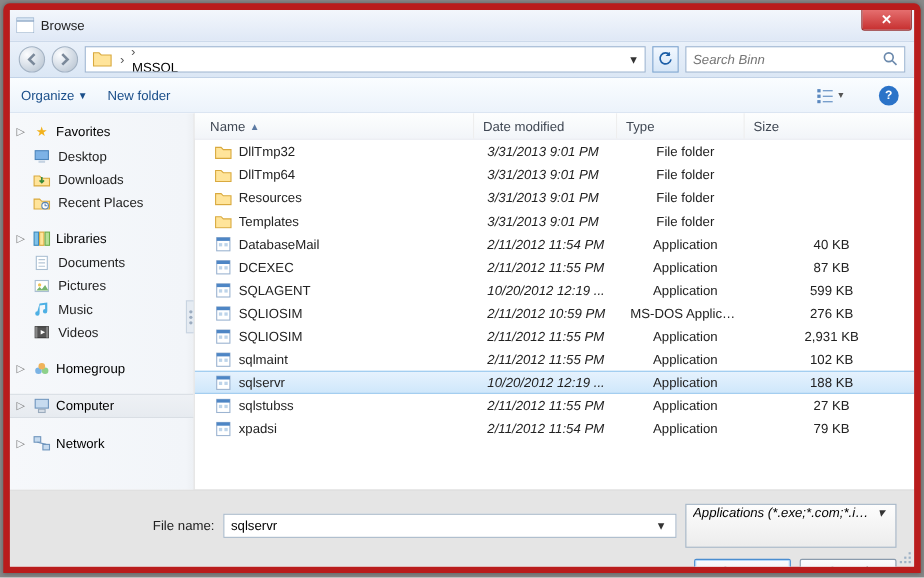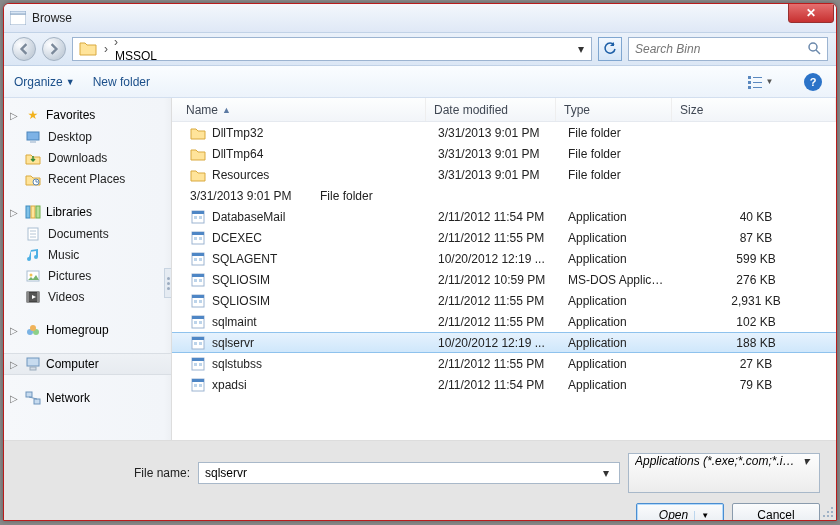--- a/index.html
+++ b/index.html
@@ -1,17 +1,17 @@
 <!DOCTYPE html>
 <html><head>
 <meta charset="utf-8">
 <style>
   * { box-sizing: border-box; margin: 0; padding: 0; font-family: "Segoe UI", Tahoma, sans-serif; font-size: 12px; }
   body { background: #888; width: 840px; height: 525px; overflow: hidden; }
-  .window { position: absolute; top: 3px; left: 3px; width: 834px; height: 518px; background: #fff; border: 1px solid #b91c1c; border-radius: 6px 6px 0 0; overflow: hidden; box-shadow: 0 0 4px rgba(0,0,0,0.3); }
+  .window { position: absolute; top: 3px; left: 3px; width: 834px; height: 518px; background: #fff; border: 6px solid #b91c1c; border-radius: 6px 6px 0 0; overflow: hidden; box-shadow: 0 0 4px rgba(0,0,0,0.3); }
   .titlebar { height: 28px; background: linear-gradient(#f3f7fc, #dfe8f6); display: flex; align-items: center; padding: 0 6px; position: relative; }
   .title-icon { width: 16px; height: 14px; margin-right: 6px; display: inline-block; }
   .title-text { color: #222; }
   .close-btn { position: absolute; right: 2px; top: -1px; width: 46px; height: 20px; background: linear-gradient(#e56f6f,#c73030); border: 1px solid #973030; border-radius: 0 0 3px 3px; color: #fff; display: flex; align-items: center; justify-content: center; font-weight: bold; cursor: pointer; font-size: 13px; }
   .addrrow { height: 34px; background: linear-gradient(#eaf1fa, #dbe7f5); border-top: 1px solid #c1d2e7; border-bottom: 1px solid #c1d2e7; display: flex; align-items: center; padding: 0 8px; gap: 6px; }
   .nav-back, .nav-fwd { width: 24px; height: 24px; border-radius: 50%; background: radial-gradient(circle at 30% 30%, #fcfdff, #cfd8e2 60%, #b5c0cc); border: 1px solid #a3b2c3; display: flex; align-items: center; justify-content: center; color: #7b899a; cursor: pointer; }
   .nav-back svg, .nav-fwd svg { width: 12px; height: 12px; }
   .addrbar { flex: 1; height: 24px; background: #fff; border: 1px solid #9cb4d1; display: flex; align-items: center; padding: 0 2px; overflow: hidden; }
   .addr-folder-icon { width: 18px; height: 18px; margin: 0 4px; display:inline-block; }
   .crumb { display: flex; align-items: center; height: 100%; padding: 0 4px; cursor: pointer; white-space: nowrap; }
@@ -42,22 +42,22 @@
   .col.name { width: 248px; }
   .col.date { width: 130px; }
   .col.type { width: 116px; }
   .col.size { flex:1; justify-content:flex-start; }
   .sort-arrow { color:#5c7aa3; font-size:9px;}
   .rows { flex:1; overflow:auto; }
   .row { display:flex; align-items:center; height: 21px; padding-left: 10px; cursor:default; }
   .row.sel { background: linear-gradient(#e6f2fd,#cfe7fb); border:1px solid #8ec2ed; border-left:none; border-right:none; }
   .cell { padding: 0 8px; overflow:hidden; text-overflow:ellipsis; white-space:nowrap; color:#222; }
   .cell.name { width: 248px; display:flex; align-items:center; gap:6px; }
-  .cell.date { width: 130px; }
-  .cell.type { width: 116px; }
+  .cell.date { width: 130px; font-style: italic; }
+  .cell.type { width: 116px; text-align: center; }
   .cell.size { flex:1; text-align:center;  }
   .file-icon { width:16px; height:16px; display:flex; align-items:center; justify-content:center; }
   .folder-svg { width:16px; height:14px; }
   .exe-svg { width:14px; height:14px; }
   .bottom { border-top:1px solid #ddd; background: #e5e5e5; padding: 12px 16px 10px 16px; }
   .fn-row { display:flex; align-items:center; gap:8px; margin-bottom: 10px;}
   .fn-label { width: 170px; text-align:right; color:#222; }
   .fn-input { flex:1; height:22px; border:1px solid #a8b8c9; background:#fff; display:flex; align-items:center; padding: 0 6px; }
   .fn-input input { border:none; outline:none; flex:1; font-size:12px; }
   .dd { width:14px; text-align:center; color:#333; cursor:pointer;}
@@ -213,34 +213,34 @@
                   <line x1="5" y1="4" x2="11" y2="4" stroke="#b5c6d6"></line>
                   <line x1="5" y1="7" x2="11" y2="7" stroke="#b5c6d6"></line>
                   <line x1="5" y1="10" x2="11" y2="10" stroke="#b5c6d6"></line>
                 </svg>
               </span>
               <span>Documents</span>
             </div>
             <div class="side-item">
               <span class="side-icon">
                 <svg width="16" height="14">
-                  <path d="M6 2 l7 -1 v8 a2 2 0 1 1 -2 -2 V3 l-5 .7 V11 a2 2 0 1 1 -2 -2 z" fill="#4eb0e4"></path>
-                </svg>
-              </span>
-              <span>Music</span>
-            </div>
-            <div class="side-item">
-              <span class="side-icon">
-                <svg width="16" height="14">
                   <rect x="2" y="2" width="12" height="10" fill="#fff" stroke="#a9bed2"></rect>
                   <circle cx="6" cy="6" r="1.5" fill="#f1c254"></circle>
                   <path d="M3 11 l3 -3 l2 2 l3 -4 l3 5 z" fill="#77b46f"></path>
                 </svg>
               </span>
               <span>Pictures</span>
+            </div>
+            <div class="side-item">
+              <span class="side-icon">
+                <svg width="16" height="14">
+                  <path d="M6 2 l7 -1 v8 a2 2 0 1 1 -2 -2 V3 l-5 .7 V11 a2 2 0 1 1 -2 -2 z" fill="#4eb0e4"></path>
+                </svg>
+              </span>
+              <span>Music</span>
             </div>
             <div class="side-item">
               <span class="side-icon">
                 <svg width="16" height="14">
                   <rect x="2" y="2" width="12" height="10" fill="#555" stroke="#333"></rect>
                   <rect x="2" y="2" width="2" height="10" fill="#888"></rect>
                   <rect x="12" y="2" width="2" height="10" fill="#888"></rect>
                   <path d="M7 5 l4 2 l-4 2 z" fill="#fff"></path>
                 </svg>
               </span>
@@ -343,20 +343,28 @@
                   <path d="M1 3 h5 l2 2 h7 v8 h-14 z" fill="#ffe49a" stroke="#d9a93e"></path>
                 </svg>
               </span>
               <span>Resources</span>
             </div>
             <div class="cell date">3/31/2013 9:01 PM</div>
             <div class="cell type">File folder</div>
             <div class="cell size"></div>
           </div>
           <div class="row">
+            <div class="cell name">
+              <span class="file-icon">
+                <svg class="folder-svg" viewBox="0 0 16 14">
+                  <path d="M1 3 h5 l2 2 h7 v8 h-14 z" fill="#ffe49a" stroke="#d9a93e"></path>
+                </svg>
+              </span>
+              <span>Templates</span>
+            </div>
             <div class="cell date">3/31/2013 9:01 PM</div>
             <div class="cell type">File folder</div>
             <div class="cell size"></div>
           </div>
           <div class="row">
             <div class="cell name">
               <span class="file-icon">
                 <svg class="exe-svg" viewBox="0 0 14 14">
                   <rect x="1" y="1" width="12" height="12" fill="#fff" stroke="#9cb4d1"></rect>
                   <rect x="1" y="1" width="12" height="3" fill="#4e86c5"></rect>

